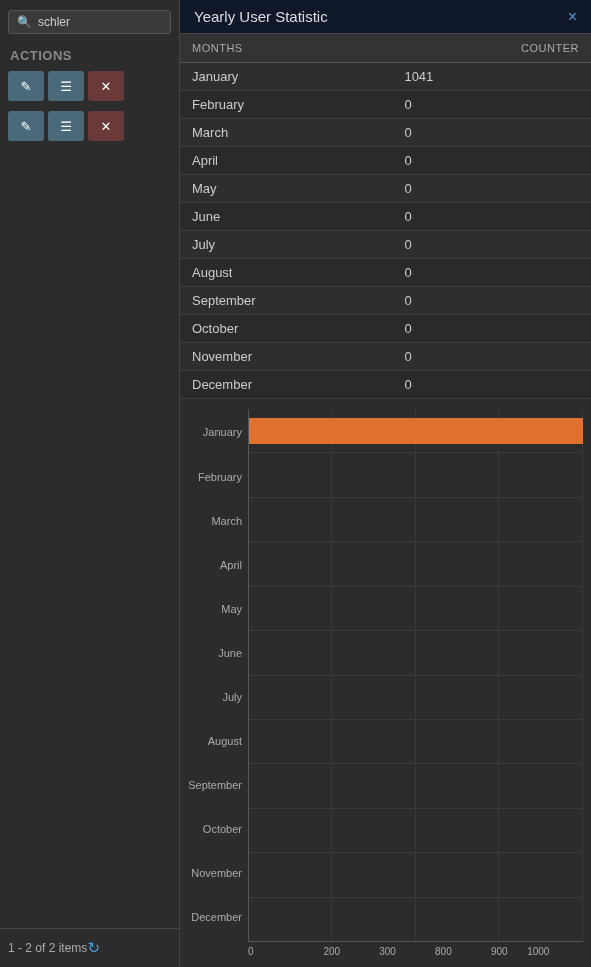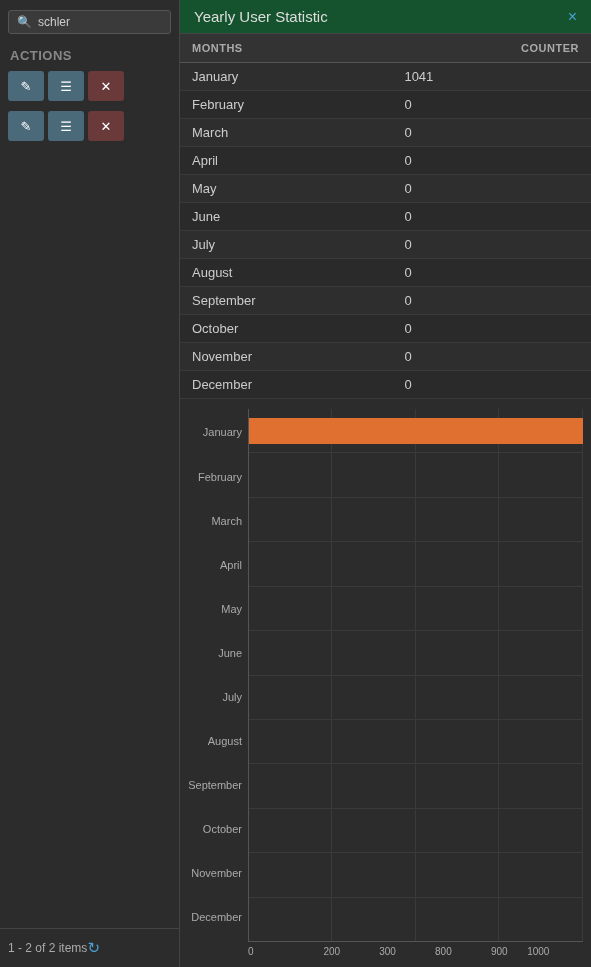--- a/index.html
+++ b/index.html
@@ -114,21 +114,21 @@
       flex-direction: column;
       overflow: hidden;
     }
 
     .panel-header {
       display: flex;
       align-items: flex-end;
       justify-content: space-between;
       padding: 8px 14px;
       border-bottom: 1px solid #444;
-      background: #14532d;
+      background: #0f172a;
     }
 
     .panel-title {
       font-size: 15px;
       color: #ddd;
       font-weight: normal;
     }
 
     .close-btn {
       color: #4a9fd4;
@@ -143,21 +143,21 @@
     .stats-table {
       width: 100%;
       border-collapse: collapse;
       background: #2c2c2c;
     }
 
     .stats-table thead tr th {
       background: #333;
       color: #aaa;
       font-size: 11px;
-      font-weight: bold;
+      font-weight: normal;
       text-align: left;
       padding: 8px 12px;
       letter-spacing: 0.5px;
       border-bottom: 1px solid #555;
     }
 
     .stats-table thead tr th.counter-col {
       text-align: right;
     }
 

